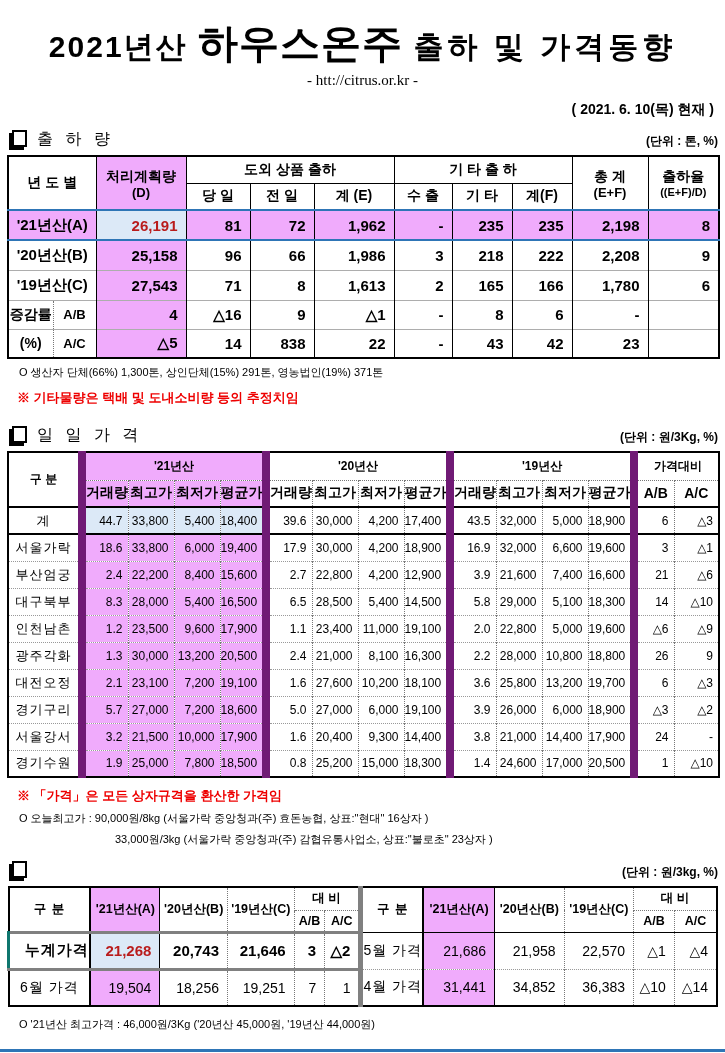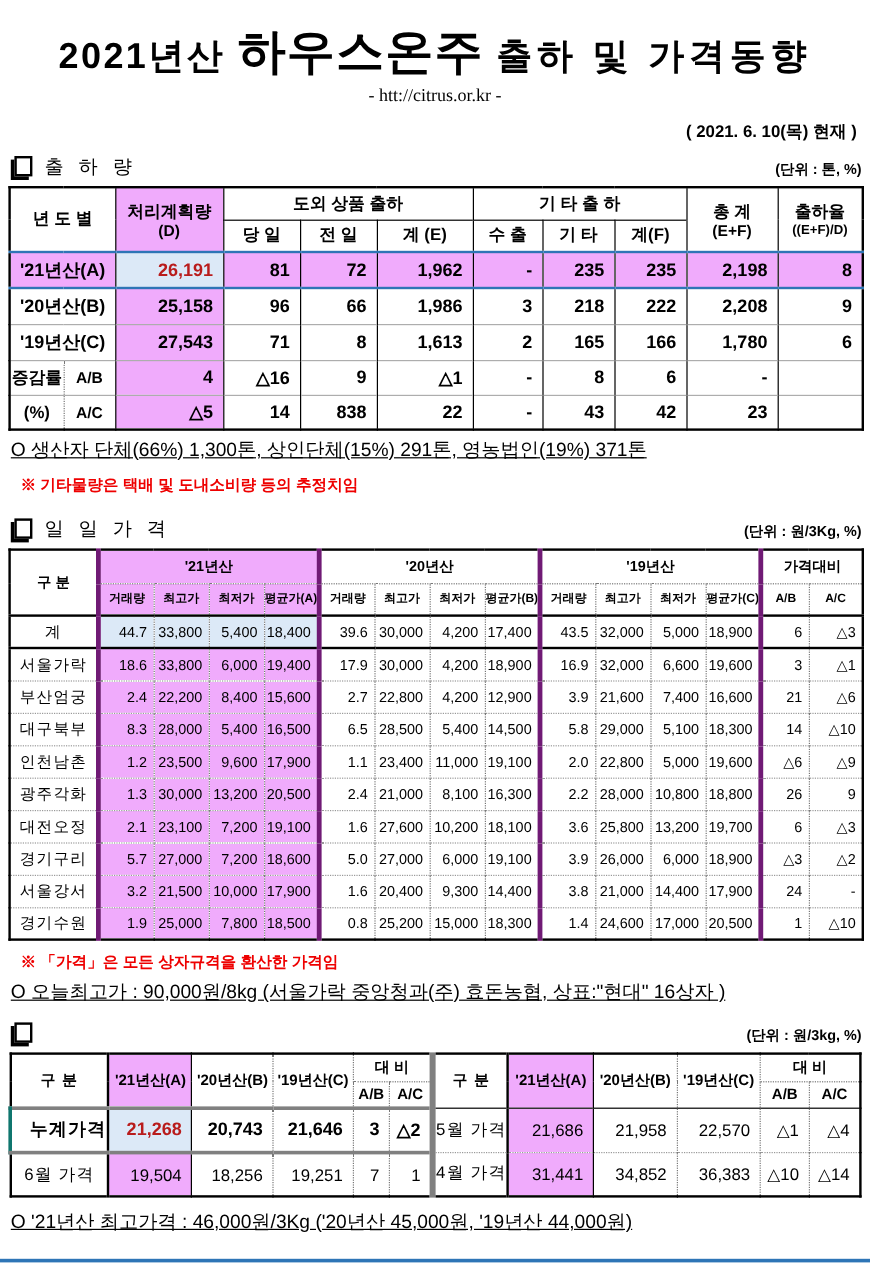--- a/index.html
+++ b/index.html
@@ -45,24 +45,24 @@
   .t1 tr.hl td { border-top:2px solid #2E75B6; border-bottom:2px solid #2E75B6; }
   .t1 tr.hl .lbl { font-weight:900; }
   .t1 .lbl { text-align:center; }
   .t1 .split-l { border-right:1px dotted #777; text-align:center; font-size:14px; }
   .t1 .split-r { border-left:1px dotted #777; text-align:center; font-size:13px; }
   .t1 tr.chg td { height:29px; }
 
   
   .t2 { border:2px solid #000; }
   .t2 th, .t2 td { border:none; }
-  .t2 .sl  { border-left:4px solid #701a75; }
+  .t2 .sl  { border-left:8px solid #701a75; }
   .t2 .dl  { border-left:1px dotted #777; }
   .t2 th { font-size:12px; font-weight:700; height:28px; }
-  .t2 thead tr.r2 th { border-top:1px dotted #777; font-size:10px; height:27px; }
+  .t2 thead tr.r2 th { border-top:1px dotted #777; font-size:14px; height:27px; }
   .t2 td { font-size:12px; height:27px; }
   .t2 td.num { padding-right:5px; }
   .t2 .lbl { text-align:center; font-size:13px; letter-spacing:1px; }
   .t2 tr.total td { border-top:2px solid #000; border-bottom:2px solid #000; }
   .t2 tbody tr + tr td { border-top:1px dotted #999; }
 
   
   .t3-wrap { display:flex; width:711px; margin:0 auto; align-items:stretch; }
   .t3 { width:auto; }
   .t3.left  { border:2px solid #000; border-right:none; }
@@ -76,21 +76,21 @@
   .t3 thead tr.r2 th { border-top:1px dotted #777; height:22px; }
   .t3 .lbl { text-align:center; letter-spacing:1px; }
   .t3.right tbody tr:first-child td { border-top:1px solid #000; }
   .t3.right tbody tr + tr td { border-top:1px dotted #999; }
   .t3 tr.em td { border-top:3px solid #808080; border-bottom:3px solid #808080;
                  font-weight:800; font-size:15px; }
   .t3 tr.em td:first-child { border-left:3px solid #0f766e;padding-left:14px; }
   .t3.left tbody tr:last-child td { font-size:14px; }
 
   
-  .note { font-size:16px; margin:6px 0 0 2px; letter-spacing:0;text-decoration:underline; }
+  .note { font-size:11px; margin:6px 0 0 12px; letter-spacing:0; }
   .note-red { color:#EE0000; font-weight:800; font-size:13px; margin:9px 0 0 10px; }
   .indent2 { padding-left:96px; }
   .bottom-rule { position:absolute; left:0; right:0; bottom:1px; border-top:3px solid #2E75B6; }
 </style>
 </head>
 <body>
 
 <div class="page">
 
   <div class="title-line">
@@ -435,20 +435,21 @@
         <td class="dl num">17,000</td>
         <td class="dl num">20,500</td>
         <td class="sl num">1</td>
         <td class="dl num">△10</td>
       </tr>
     </tbody>
   </table>
 
   <div class="note-red">※ 「가격」은 모든 상자규격을 환산한 가격임</div>
   <div class="note">O 오늘최고가 : 90,000원/8kg (서울가락  중앙청과(주)   효돈농협,   상표:"현대"  16상자 )</div>
+  <div class="note indent2">33,000원/3kg (서울가락  중앙청과(주)   감협유통사업소,   상표:"불로초"  23상자 )</div>
 
   <div class="sec" style="margin-top:14px;">
     <span class="sq"></span>
     <span class="unit">(단위 : 원/3kg, %)</span>
   </div>
 
   <div class="t3-wrap">
     <table class="t3 left">
       <colgroup>
         <col style="width:82px">

